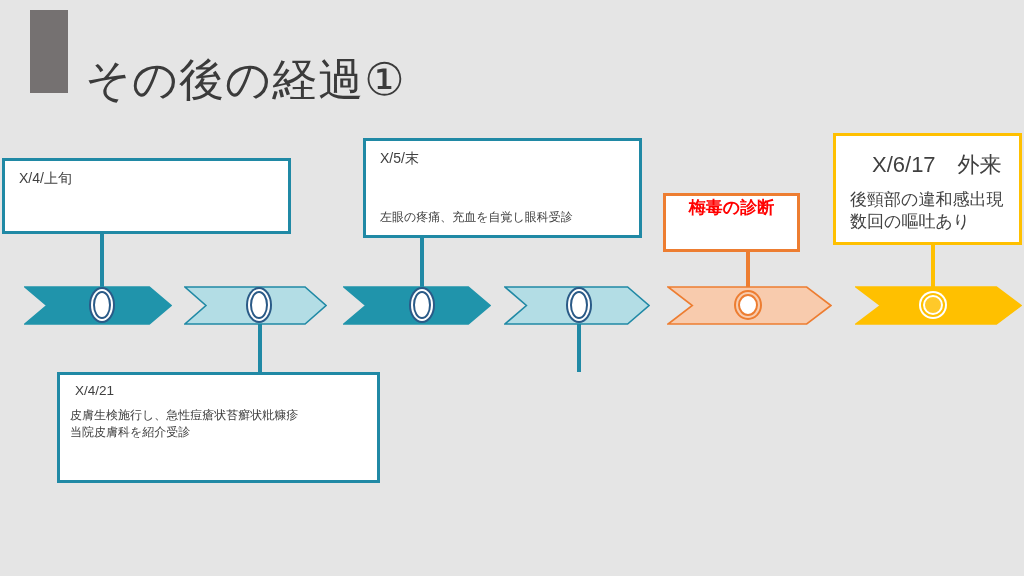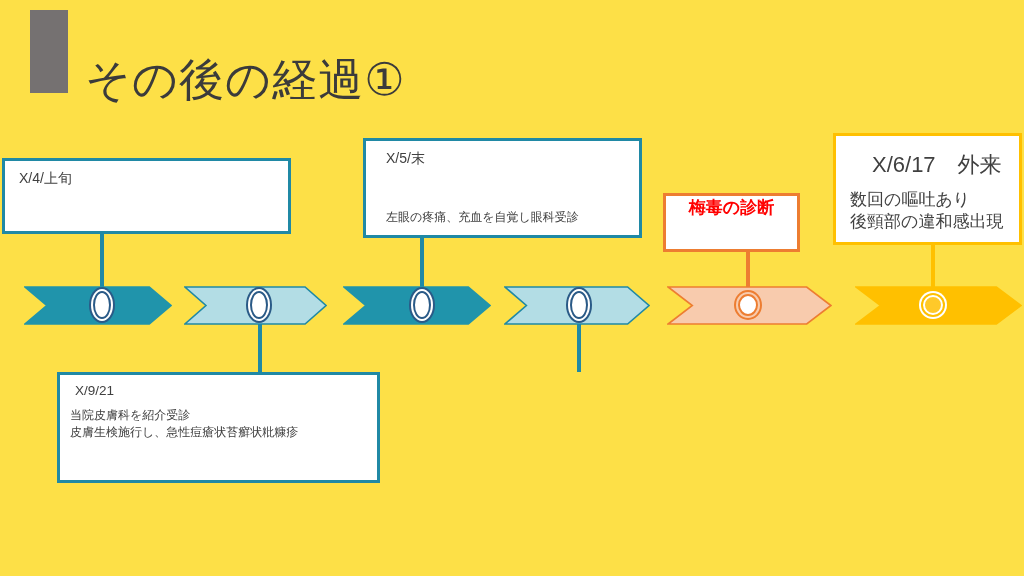--- a/index.html
+++ b/index.html
@@ -1,17 +1,17 @@
 <!DOCTYPE html>
 <html style="--gray-bar: #757171; --title: #3B3B3B; --text: #404040; --teal: #2089A5; --teal-dark-fill: #2094AB; --teal-light-fill: #B3DDE5; --navy-ring: #2A5A87; --orange: #ED7D31; --orange-light: #F8CBAD; --yellow: #FFC000; --red: #FF0000;"><head>
 <meta charset="utf-8">
 <style>
   html,body{margin:0;padding:0;background:#fff;}
   .slide{
-    position:relative;width:1024px;height:576px;background:#fde047;overflow:hidden;
+    position:relative;width:1024px;height:576px;background:#e5e5e5;overflow:hidden;
     font-family:"Liberation Sans","DejaVu Sans",sans-serif;color:var(--text,#404040);
   }
   
   .title-bar{position:absolute;left:30px;top:10px;width:38px;height:83px;background:var(--gray-bar,#757171);}
   .slide-title{position:absolute;left:85px;top:18px;font-size:45px;line-height:64px;font-weight:400;color:var(--title,#3b3b3b);letter-spacing:1px;white-space:nowrap;}
   
   .conn{position:absolute;width:4px;z-index:1;}
   .conn.teal{background:var(--teal,#2089A5);}
   .conn.orange{background:var(--orange,#ED7D31);}
   .conn.yellow{background:var(--yellow,#FFC000);}
@@ -36,21 +36,21 @@
     display:flex;flex-direction:column;}
   .ebox.orange{border-color:var(--orange,#ED7D31);}
   .ebox.yellow{border-color:var(--yellow,#FFC000);}
   .date{font-size:14px;color:var(--text,#404040);}
   .eline{font-size:12px;line-height:1.42;color:var(--text,#404040);}
   
   .box1{left:2px;top:158px;width:289px;height:76px;padding:9px 12px 8px 14px;}
   .box1 .body{margin-top:auto;font-size:15px;}
   .box1 b{font-weight:bold;}
   
-  .box3{left:363px;top:138px;width:279px;height:100px;padding:9px 10px 9px 20px;}
+  .box3{left:363px;top:138px;width:279px;height:100px;padding:9px 10px 9px 14px;}
   .box3 .body{margin-top:auto;}
   
   .box5{left:663px;top:193px;width:137px;height:59px;align-items:center;justify-content:flex-start;}
   .box5 .diag{font-size:17px;font-weight:bold;color:var(--red,#FF0000);}
   
   .box6{left:833px;top:133px;width:189px;height:112px;padding:14px 8px 0 14px;}
   .box6 .date{font-size:22px;margin-bottom:9px;margin-left:22px;}
   .box6 .eline{font-size:17px;line-height:1.28;}
   
   .box2{left:57px;top:372px;width:323px;height:111px;padding:8px 8px 8px 10px;}
@@ -121,26 +121,26 @@
     </div>
   </div>
 
   <div class="ebox orange box5">
     <div class="diag">梅毒の診断</div>
   </div>
 
   <div class="ebox yellow box6">
     <div class="date">X/6/17　外来</div>
     <div>
+      <div class="eline">後頸部の違和感出現</div>
       <div class="eline">数回の嘔吐あり</div>
-      <div class="eline">後頸部の違和感出現</div>
     </div>
   </div>
 
   <div class="ebox box2">
-    <div class="date">X/9/21</div>
+    <div class="date">X/4/21</div>
     <div class="body">
+      <div class="eline">皮膚生検施行し、急性痘瘡状苔癬状粃糠疹</div>
       <div class="eline">当院皮膚科を紹介受診</div>
-      <div class="eline">皮膚生検施行し、急性痘瘡状苔癬状粃糠疹</div>
     </div>
   </div>
 
 </div>
 
 </body></html>

